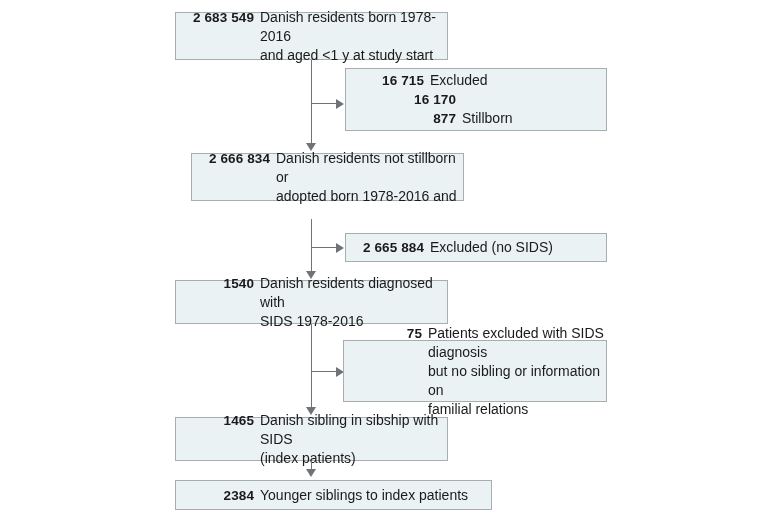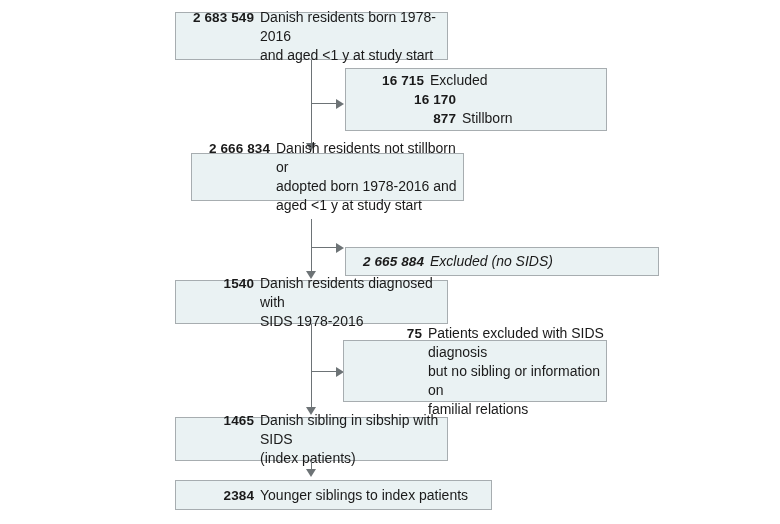--- a/index.html
+++ b/index.html
@@ -136,32 +136,31 @@
     </div>
   </div>
 
   <div class="node main-node" style="left:175px; top:153px; width:273px; height:48px;margin-left:16px;">
     <div class="rows">
       <div class="row">
         <span class="num">2 666 834</span>
         <span class="txt">
           <span>Danish residents not stillborn or</span>
           <span class="cont">adopted born 1978-2016 and</span>
-          <span class="cont">aged &lt;1 y at study start</span>
         </span>
       </div>
     </div>
   </div>
 
   <div class="vline" style="left:311px; top:219px; height:53px;"></div>
   <div class="arrow-down" style="left:306px; top:271px;"></div>
   <div class="hline" style="left:311px; top:247px; width:27px;"></div>
   <div class="arrow-right" style="left:336px; top:243px;"></div>
 
-  <div class="node side-node" style="left:345px; top:247px; width:314px; height:29px;font-style:italic;">
+  <div class="node side-node" style="left:345px; top:233px; width:262px; height:29px;">
     <div class="rows">
       <div class="row">
         <span class="num">2 665 884</span>
         <span class="txt">Excluded (no SIDS)</span>
       </div>
     </div>
   </div>
 
   <div class="node main-node" style="left:175px; top:280px; width:273px; height:44px;">
     <div class="rows">

